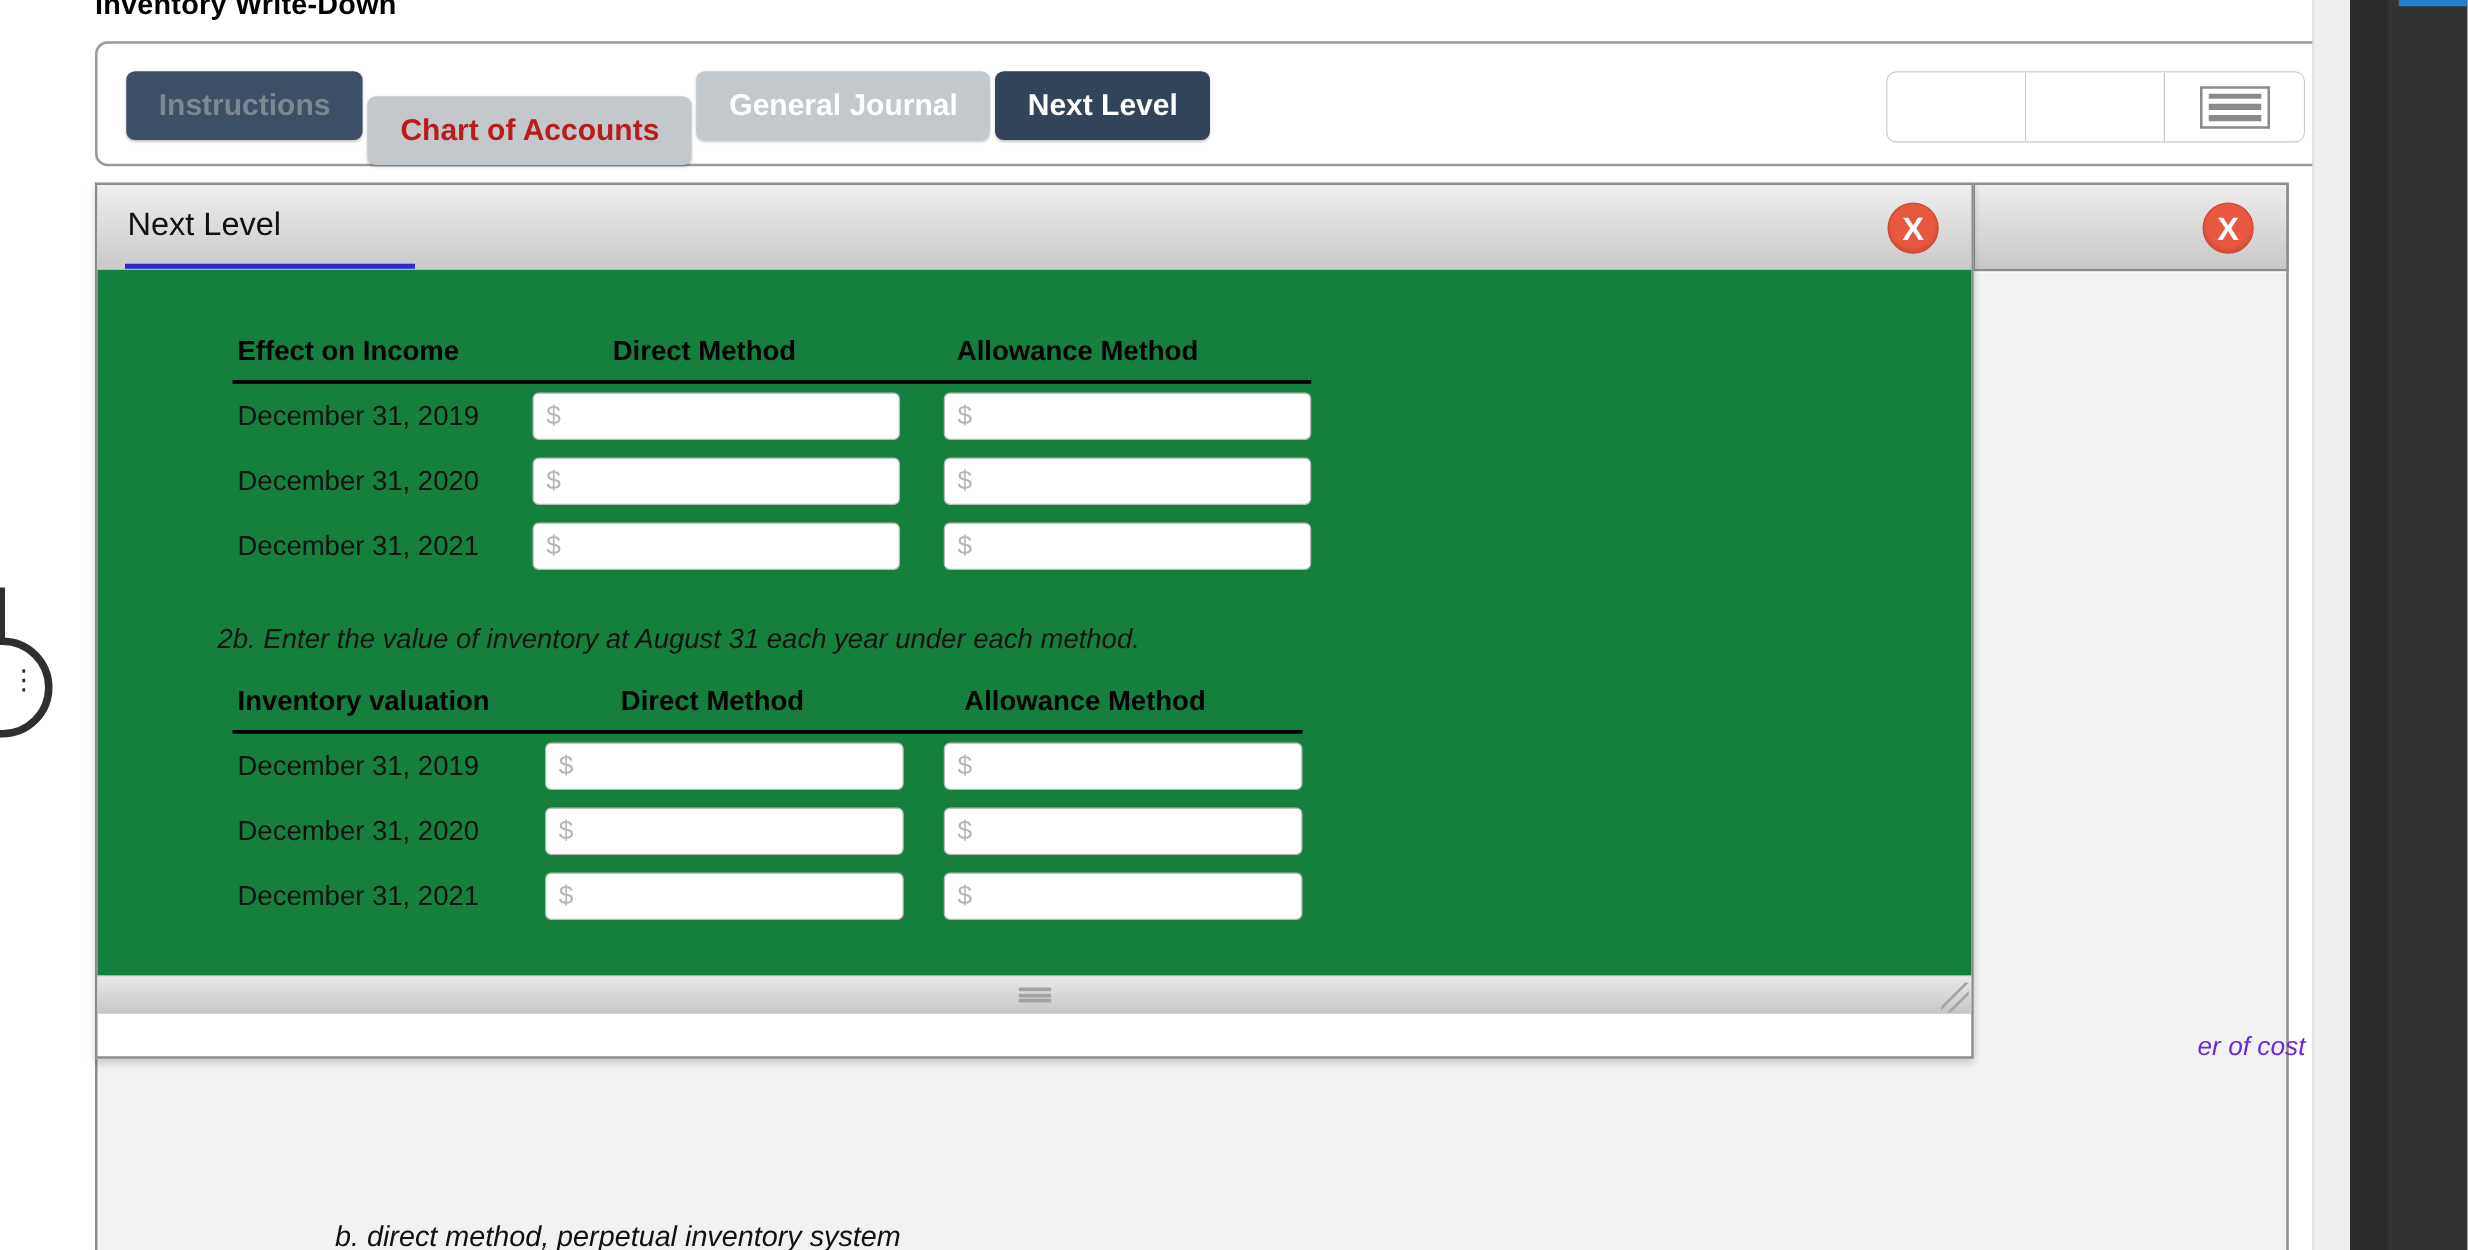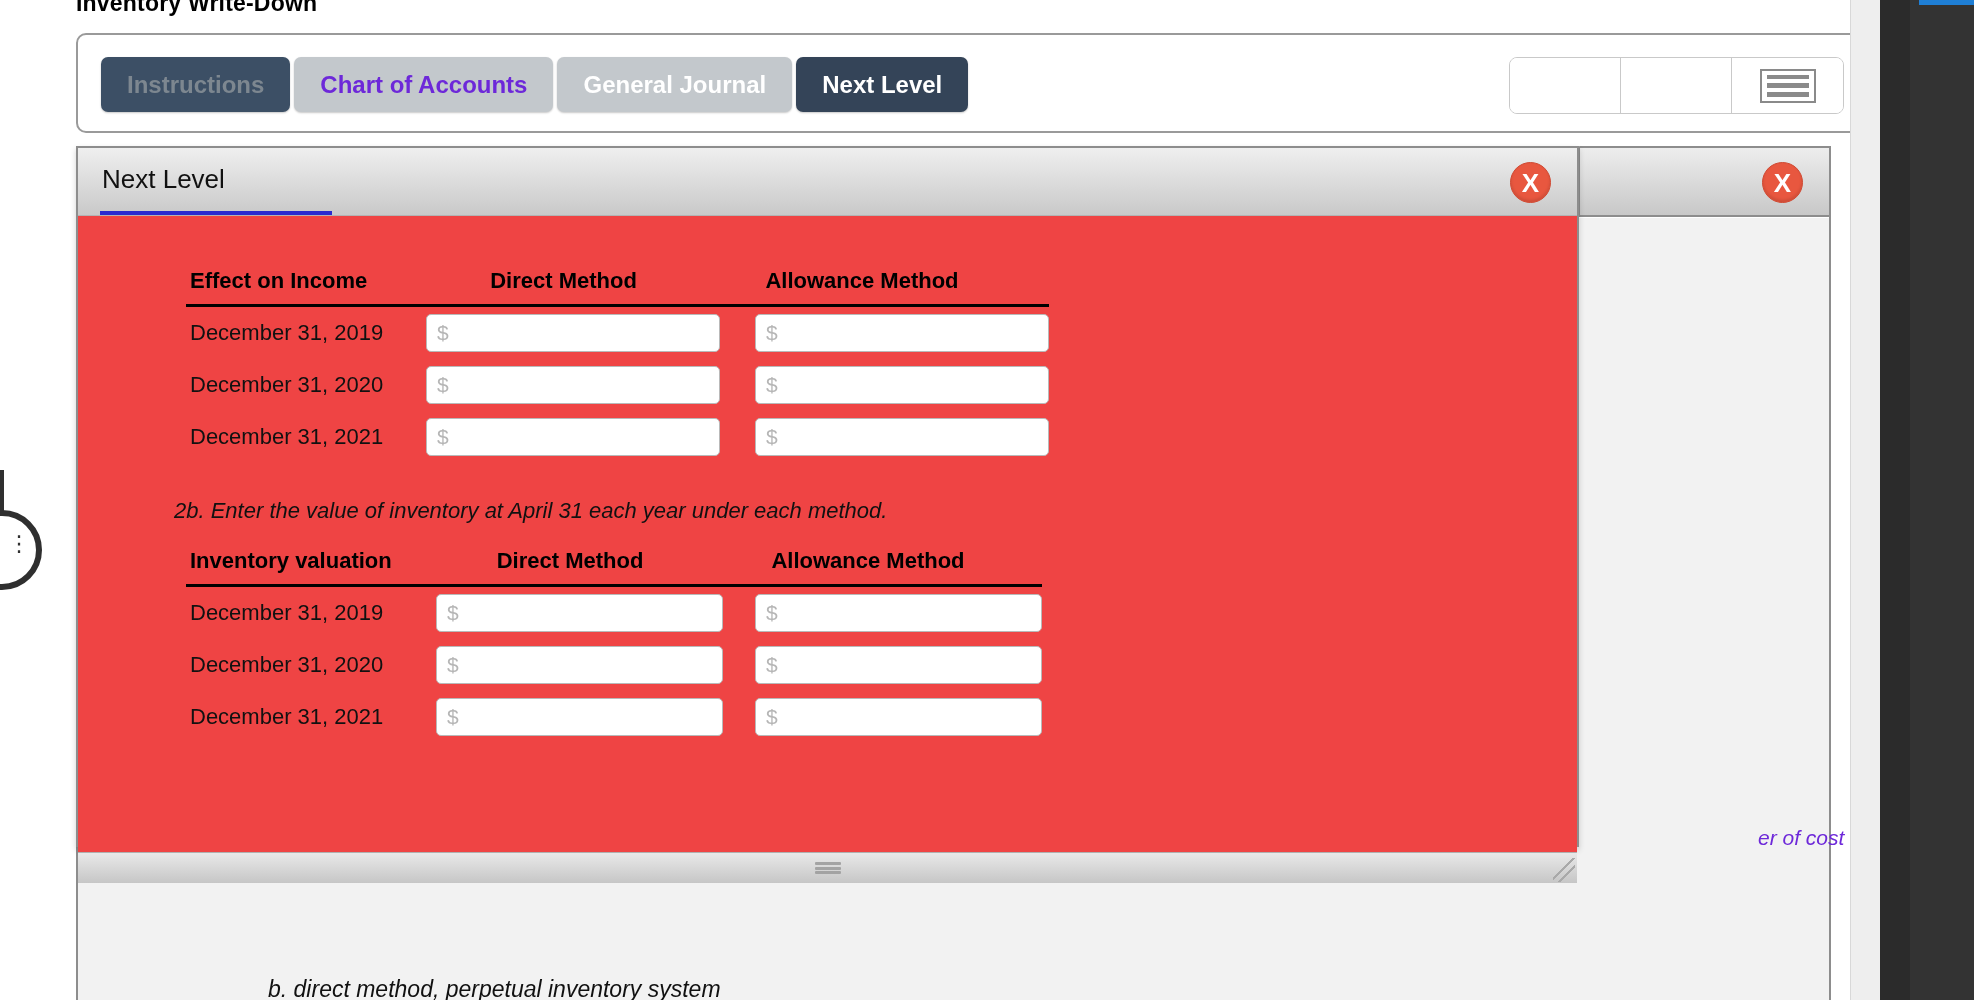--- a/index.html
+++ b/index.html
@@ -68,21 +68,21 @@
   .tab {
     height:55px; padding:0 26px;
     display:flex; align-items:center; justify-content:center;
     border-radius:7px;
     font-size:24px; font-weight:bold;
     white-space:nowrap;
     cursor:pointer;
     box-shadow:0 1px 2px rgba(0,0,0,0.22);
   }
   .tab.dark-dim { background:#3c4f65; color:#7d8790; }
-  .tab.light-dim { background:#c3c8cc; color:#6d28d9; }
+  .tab.light-dim { background:#c3c8cc; color:#b91c1c;margin-top:20px; }
   .tab.light-on  { background:#c3c8cc; color:#ffffff; }
   .tab.dark-on   { background:#344458; color:#ffffff; }
 
   .seg-group {
     position:absolute; right:23px; top:22px;
     display:flex; height:57px;
     border:1px solid #c9c9c9; border-radius:8px;
     background:#fff; overflow:hidden;
   }
   .seg {
@@ -168,22 +168,22 @@
     width:41px; height:41px; border-radius:50%;
     background:#e8573f; border:1px solid #cf4a33;
     color:#fff; font-size:26px; font-weight:bold;
     display:flex; align-items:center; justify-content:center;
     cursor:pointer; line-height:1;
     box-shadow:inset 0 -2px 3px rgba(0,0,0,0.12);
   }
 
   .modal-body {
     position:relative;
-    height:636px;
-    background:#ef4444;
+    height:564px;
+    background:#15803d;
     overflow:hidden;
   }
 
   
   .tbl { position:absolute; }
   .tbl-head {
     display:flex;
     border-bottom:3px solid #000;
     padding-bottom:10px;
   }
@@ -327,21 +327,21 @@
           <input class="cell-input m2" type="text" placeholder="$" style="">
         </div>
 
         <div class="tbl-row">
           <div class="rowlabel">December 31, 2021</div>
           <input class="cell-input m1" type="text" placeholder="$" style="">
           <input class="cell-input m2" type="text" placeholder="$" style="">
         </div>
       </div>
 
-      <div class="instr-2b">2b. Enter the value of inventory at April 31 each year under each method.</div>
+      <div class="instr-2b">2b. Enter the value of inventory at August 31 each year under each method.</div>
 
       <div class="tbl" id="table-inventory">
         <div class="tbl-head">
           <div class="col c0">Inventory valuation</div>
           <div class="col c1">Direct Method</div>
           <div class="col c2">Allowance Method</div>
         </div>
 
         <div class="tbl-row">
           <div class="rowlabel">December 31, 2019</div>

